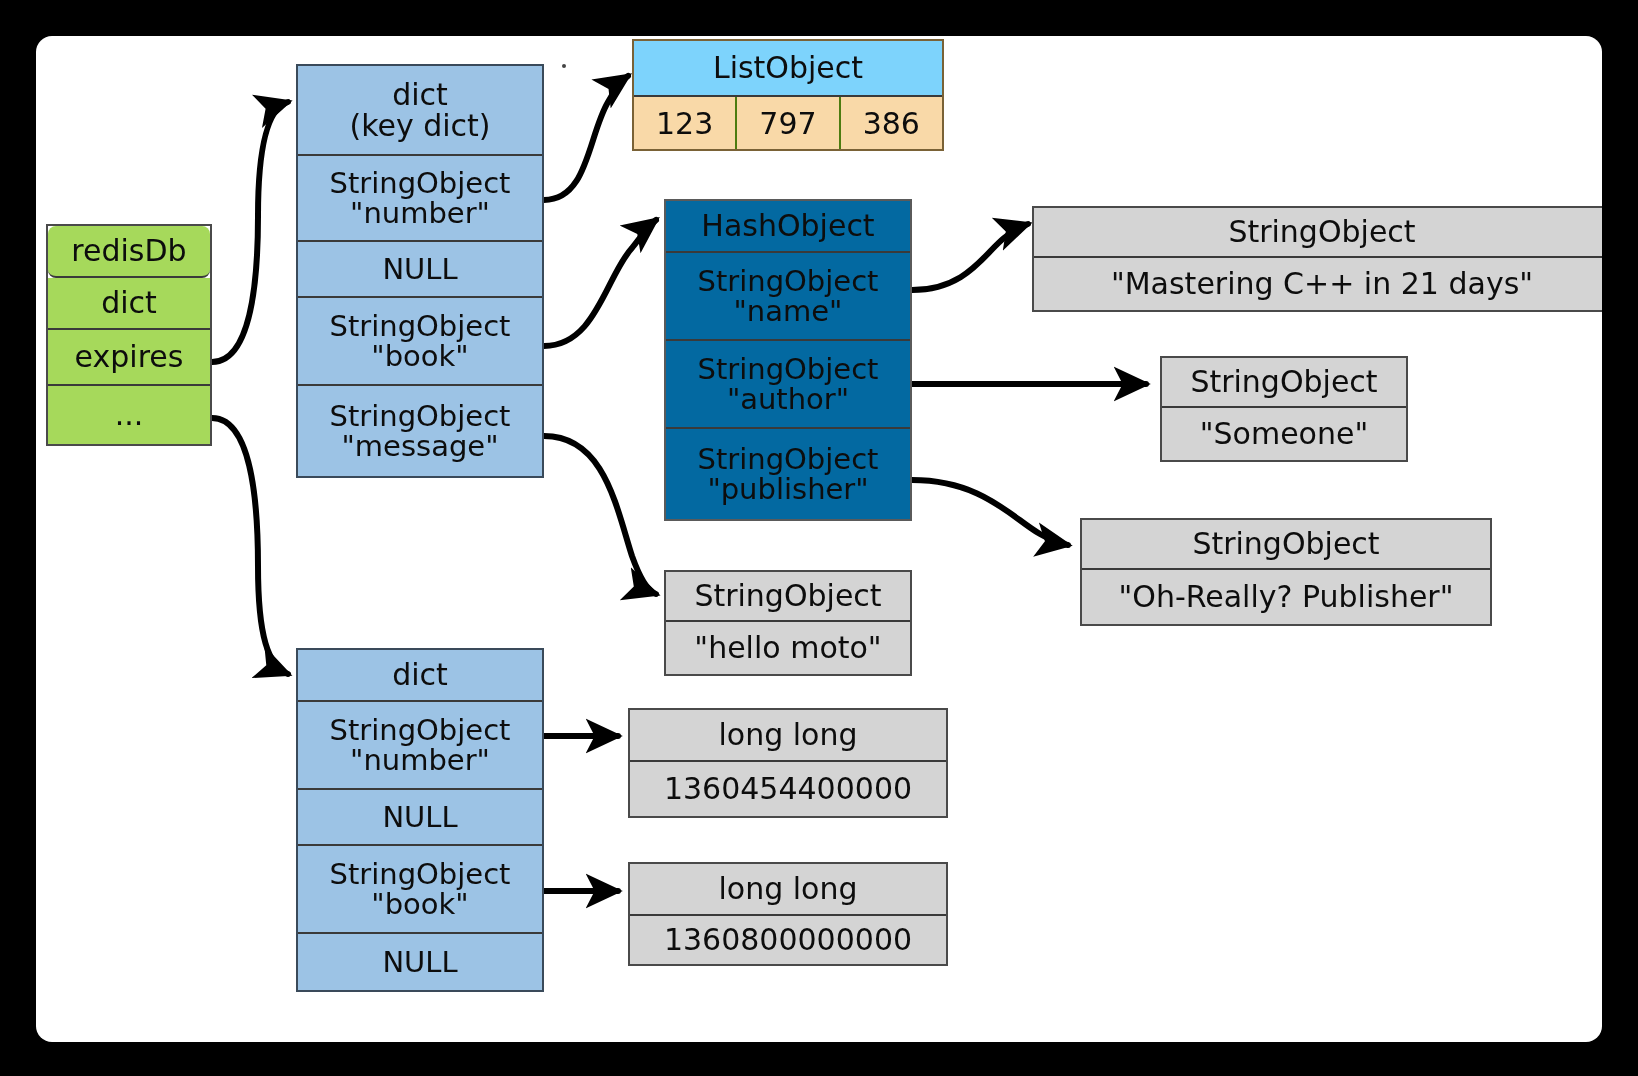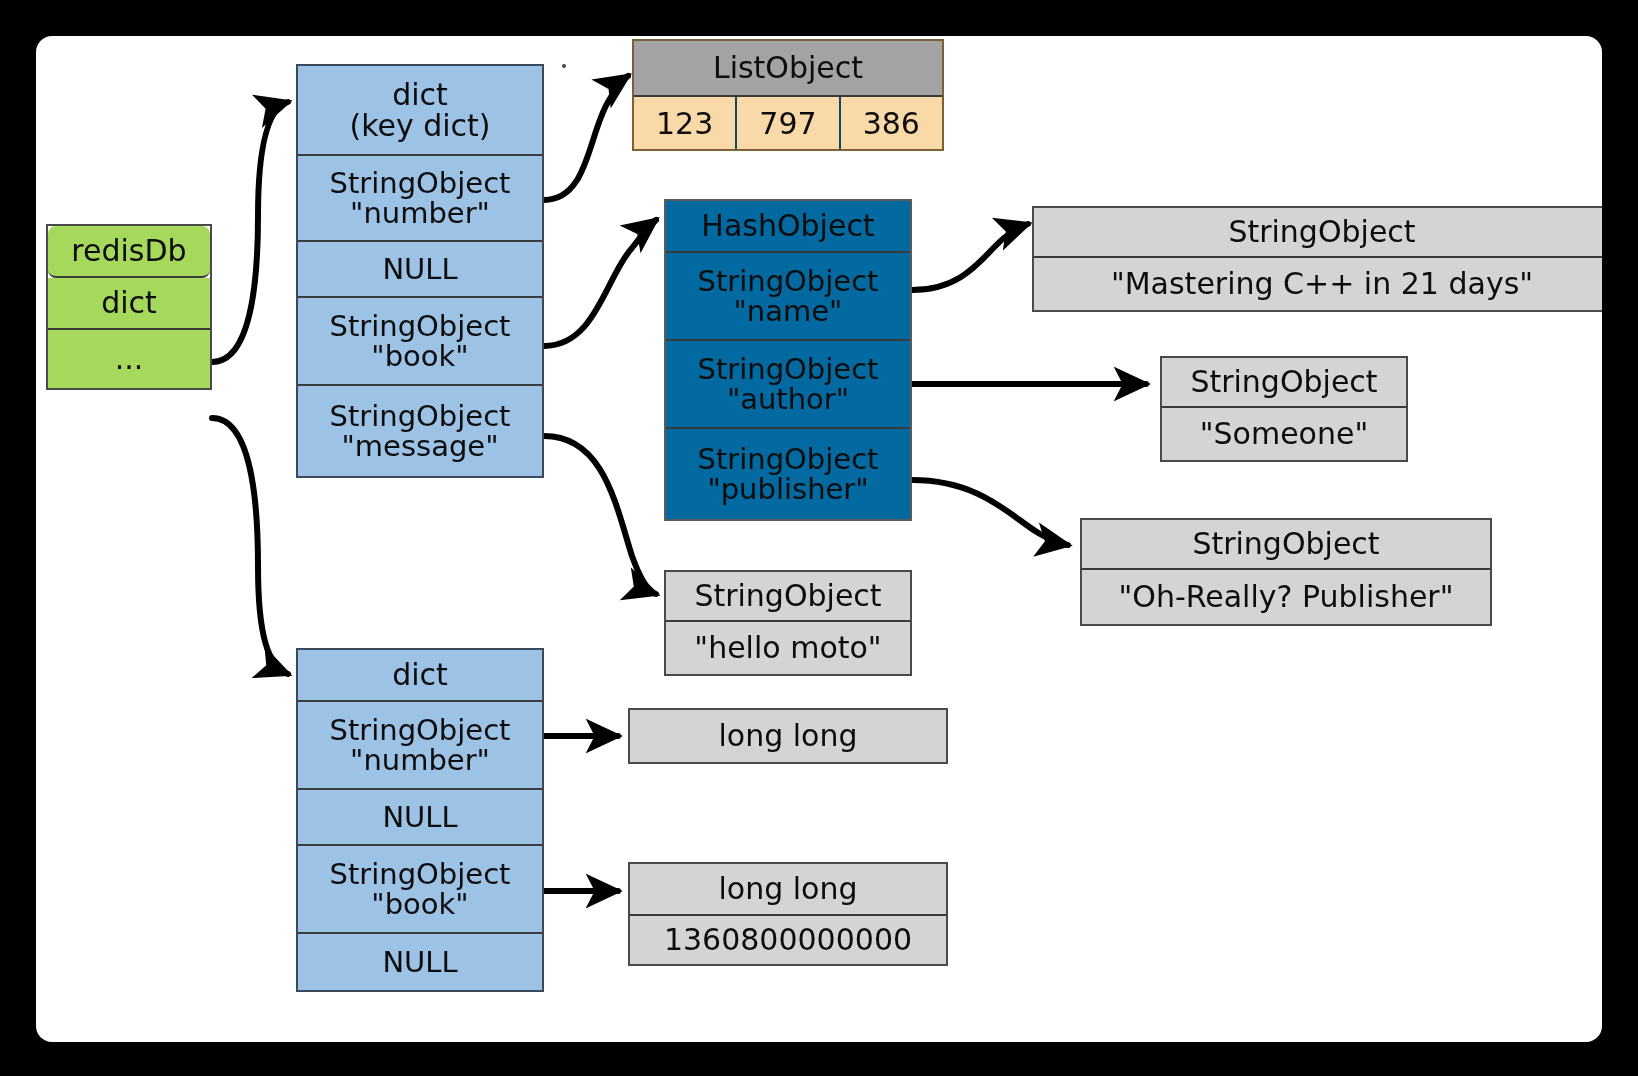--- a/index.html
+++ b/index.html
@@ -35,35 +35,35 @@
     white-space:pre;
     border-bottom:2px solid #3a3a3a;
   }
   .row:last-child{border-bottom:none;}
 
   
   .green .row{background:#a6d95b;}
   .green{border-color:#4a4a4a;}
   .blue .row{background:#9cc3e5;}
   .blue{border-color:#3a4a5a;}
-  .orange .row{background:#a3a3a3;}
+  .orange .row{background:#7dd3fc;}
   .orange{border-color:#7a6236;}
   .gray .row{background:#d4d4d4;}
   .gray{border-color:#4a4a4a;}
   .white .row{background:#0369a1;}
   .white{border-color:#5a5a5a;}
 
   
   .cells{display:flex;}
   .cells .cell{
     box-sizing:border-box;
     flex:1 1 0;
     display:flex;align-items:center;justify-content:center;
     background:#f9d9a8;
-    border-right:2px solid #0c4a6e;
+    border-right:2px solid #4d7c0f;
     color:#0d0d0d;
   }
   .cells .cell:last-child{border-right:none;}
 
   svg.links{position:absolute;left:0;top:0;width:1566px;height:1006px;pointer-events:none;}
   .lk{fill:none;stroke:#000000;stroke-width:6;stroke-linecap:round;}
   .dot{fill:#444;}
 </style>
 </head>
 <body>
@@ -97,20 +97,21 @@
       <path class="lk" marker-end="url(#ah)" d="M508,700 L582,700"></path>
 
       <path class="lk" marker-end="url(#ah)" d="M508,855 L582,855"></path>
 
       <circle class="dot" cx="528" cy="30" r="2"></circle>
     </svg>
 
     <div class="node green" style="left:10px;top:188px;width:166px;">
       <div class="row" style="height:52px;font-size:30px;border-radius:8px;">redisDb</div>
       <div class="row" style="height:52px;font-size:30px;">dict</div>
+      <div class="row" style="height:56px;font-size:30px;">expires</div>
       <div class="row" style="height:58px;font-size:30px;">...</div>
     </div>
 
     <div class="node blue" style="left:260px;top:28px;width:248px;">
       <div class="row" style="height:90px;font-size:30px;flex-direction:column;">
         <span>dict</span>
         <span>(key dict)</span>
       </div>
       <div class="row" style="height:86px;font-size:29px;">StringObject
 "number"</div>
@@ -165,20 +166,21 @@
       <div class="row" style="height:88px;font-size:29px;">StringObject
 "number"</div>
       <div class="row" style="height:56px;font-size:29px;">NULL</div>
       <div class="row" style="height:88px;font-size:29px;">StringObject
 "book"</div>
       <div class="row" style="height:56px;font-size:29px;">NULL</div>
     </div>
 
     <div class="node gray" style="left:592px;top:672px;width:320px;">
       <div class="row" style="height:52px;font-size:30px;">long long</div>
+      <div class="row" style="height:54px;font-size:30px;">1360454400000</div>
     </div>
 
     <div class="node gray" style="left:592px;top:826px;width:320px;">
       <div class="row" style="height:52px;font-size:30px;">long long</div>
       <div class="row" style="height:48px;font-size:30px;">1360800000000</div>
     </div>
 
   </div>
 </div>
 

